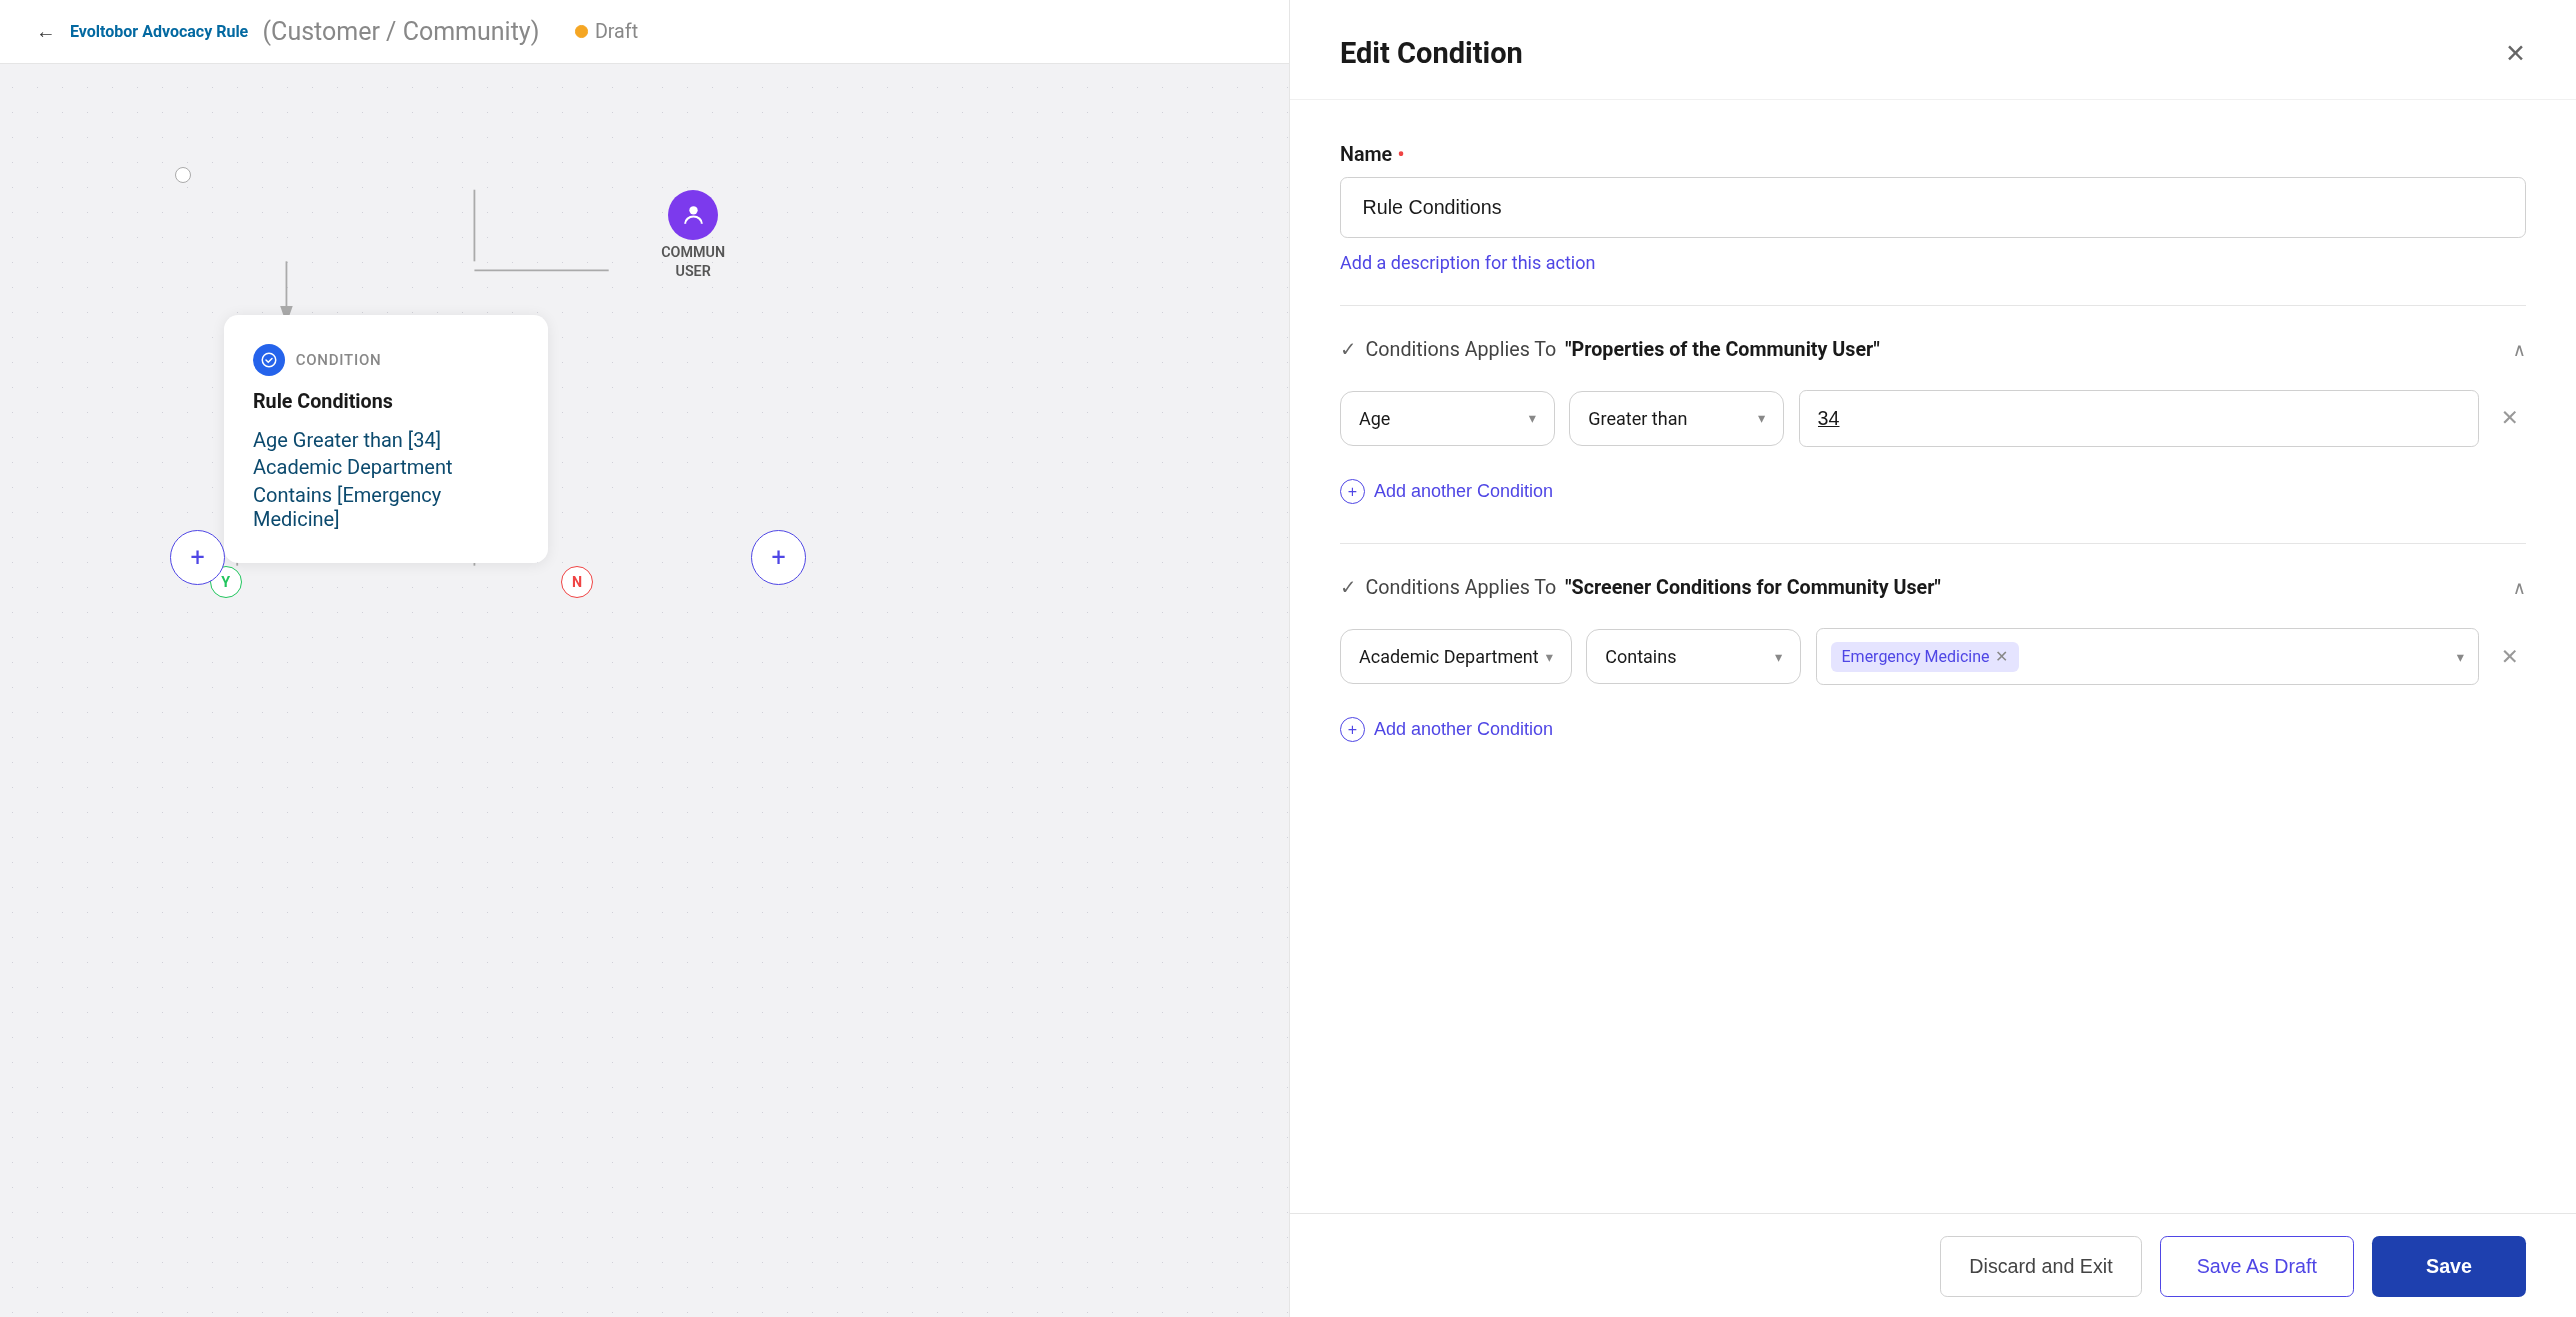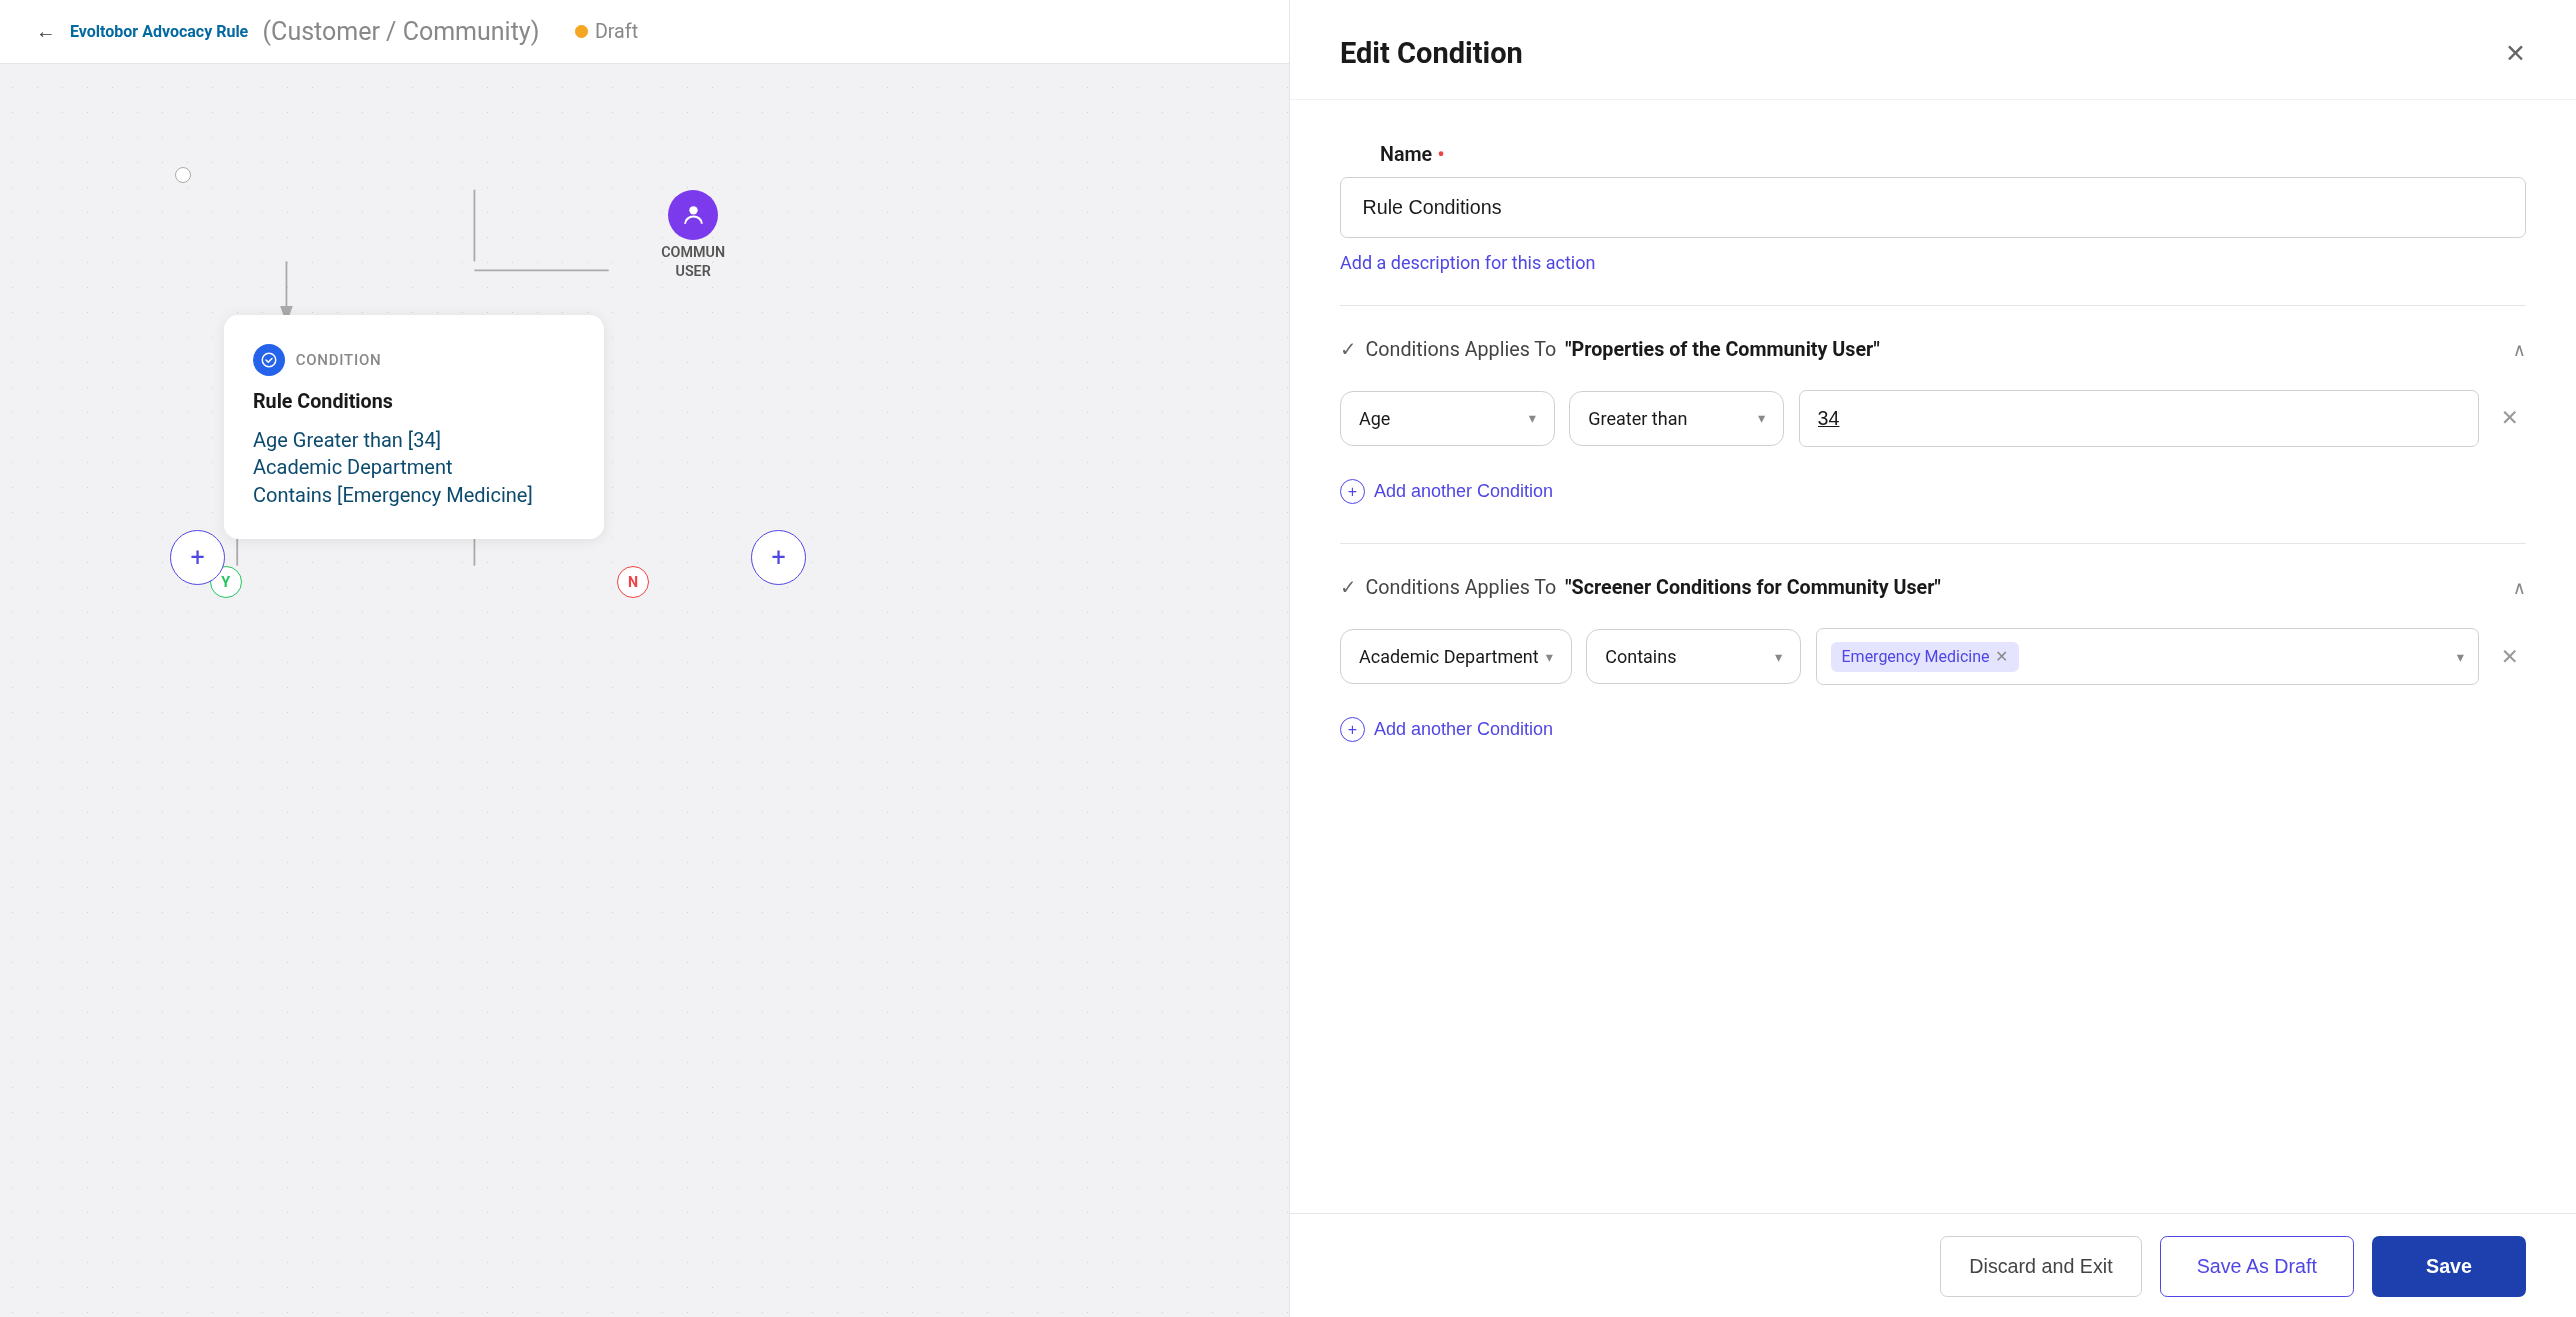--- a/index.html
+++ b/index.html
@@ -106,21 +106,21 @@
       justify-content: center;
       color: white;
       font-size: 19.7px;
     }
 
     
     .condition-box {
       position: absolute;
       top: 179px;
       left: 45px;
-      width: 380px;
+      width: 324px;
       background: #ffffff;
       border-radius: 14.3px;
       padding: 29px;
       box-shadow: 0 1.8px 14.3px rgba(0,0,0,0.08);
     }
 
     .condition-header {
       display: flex;
       align-items: center;
       gap: 10.7px;
@@ -277,21 +277,20 @@
     }
 
     .field-label {
       font-size: 19.7px;
       font-weight: 600;
       color: #1a1a1a;
       margin-bottom: 10.7px;
       display: flex;
       align-items: center;
       gap: 5.4px;
-      margin-left: 40px;
     }
 
     .required-dot {
       color: #ef4444;
       font-size: 19.7px;
     }
 
     .name-input {
       width: 100%;
       padding: 18px 21.5px;

